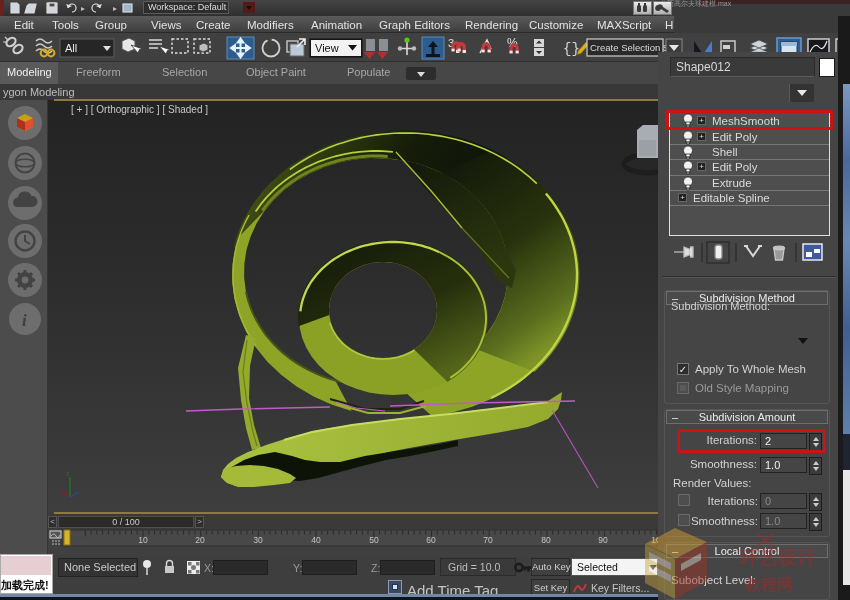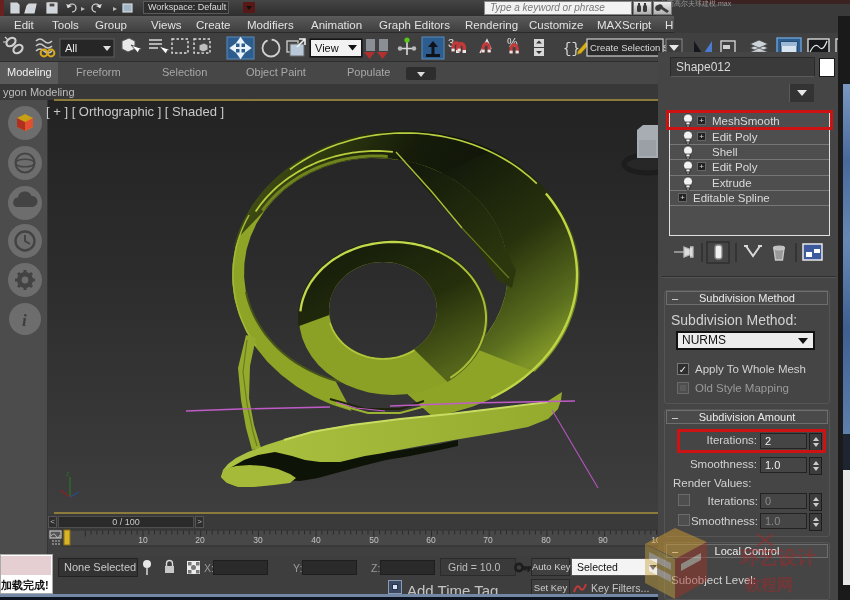--- a/index.html
+++ b/index.html
@@ -31,21 +31,20 @@
         <path d="M96 3 l-2 4 -4-2z" fill="#e0e0e0" stroke="none"></path>
   <rect x="117" y="3" width="9" height="8" fill="#9fb6c8"></rect>
  </g>
  <path d="M75 6 l4 2 -4 2z M107 6 l4 2 -4 2z" fill="#bbb"></path>
 </svg>
 <div class="abs" style="left:143px;top:1px;width:86px;height:13px;background:#2d2d2d;border:1px solid #5a5a5a;color:#dcdcdc;font-size:9px;line-height:11px;padding-left:4px">Workspace: Default<span style="float:right;margin-right:3px">▾</span></div>
 <div class="abs" style="left:243px;top:2px;width:12px;height:11px;background:#581818">
  <div class="abs" style="left:3px;top:4px;border-left:3px solid transparent;border-right:3px solid transparent;border-top:4px solid #111"></div>
     </div>
 
-<div class="abs" style="left:484px;top:1px;width:148px;height:14px;background:#f2f2f2;border:1px solid #888;color:#777;font-style:italic;font-size:10px;line-height:12px;padding-left:5px">Type a keyword or phrase</div>
 <div class="abs" style="left:633px;top:1px;width:19px;height:14px;background:linear-gradient(#ececec,#b0b0b0);border:1px solid #777"></div>
 <div class="abs" style="left:653px;top:1px;width:19px;height:14px;background:linear-gradient(#ececec,#b0b0b0);border:1px solid #777"></div>
 <svg class="abs" style="left:633px;top:1px" width="40" height="14" viewBox="0 0 40 14">
 <g fill="#3a3a3a">
         <rect x="4" y="4" width="4" height="7" rx="1.5"></rect>
         <rect x="10" y="4" width="4" height="7" rx="1.5"></rect>
         <rect x="5" y="2" width="2" height="3"></rect>
         <rect x="11" y="2" width="2" height="3"></rect>
       </g>
 <path d="M25 4 a3 3 0 1 0 3 4 l6 4 2-2 -6-4 a3 3 0 0 0 -5 -2" fill="#3a3a3a"></path>
@@ -233,21 +232,21 @@
         </g>
       </g>
  <circle cx="25" cy="180" r="3.4" fill="#6d6d6d"></circle>
 
  <text x="22" y="226" font-size="17" font-style="italic" font-weight="bold" fill="#3d3d3d" font-family="Liberation Serif">i</text>
 </svg>
 
 <div class="abs" style="left:48px;top:100px;width:610px;height:414px;background:linear-gradient(#232323,#2d2d2d 45%,#3e3e3e)"></div>
 <div class="abs" style="left:54px;top:99px;width:604px;height:2px;background:#8d7b3e"></div>
 <div class="abs" style="left:54px;top:512px;width:604px;height:2px;background:#8d7b3e"></div>
-<div class="abs txt" style="left:46px;top:104px;font-size:13px;color:#c8c8c8">[ + ] [ Orthographic ] [ Shaded ]</div>
+<div class="abs txt" style="left:71px;top:104px;font-size:10px;color:#c8c8c8">[ + ] [ Orthographic ] [ Shaded ]</div>
 <svg class="abs" style="left:48px;top:100px" width="610" height="412" viewBox="48 100 610 412">
 <defs>
 <linearGradient id="gdk1" x1="0" y1="0" x2="1" y2="0.25">
           <stop offset="0" stop-color="#5c6c1b"></stop>
           <stop offset="0.3" stop-color="#333f10"></stop>
           <stop offset="0.65" stop-color="#161c09"></stop>
           <stop offset="1" stop-color="#0f140a"></stop>
         </linearGradient>
 <linearGradient id="gdk2" x1="0.1" y1="0" x2="0.55" y2="1">
           <stop offset="0" stop-color="#11170a"></stop>
@@ -568,22 +567,21 @@
   <line x1="134" y1="3" x2="134" y2="22" stroke="#2c2c2c"></line>
   <rect x="141" y="4" width="19" height="16" fill="#3d5a9e" stroke="#e8e8e8" stroke-width="1.5"></rect>
   <rect x="144" y="12" width="6" height="5" fill="#fff" stroke="none"></rect>
   <rect x="152" y="9" width="6" height="4" fill="#fff" stroke="none"></rect>
  </g>
 </svg>
 <div class="abs" style="left:662px;top:276px;width:174px;height:2px;background:#2e2e2e;border-bottom:1px solid #555"></div>
 
 <div class="abs" style="left:664px;top:290px;width:166px;height:114px;border:1px solid #555;border-radius:3px"></div>
 <div class="abs" style="left:666px;top:291px;width:162px;height:14px;border:1px solid #6e6e6e;background:#4a4a4a;color:#ececec;font-size:11px;line-height:13px;text-align:center"><span style="position:absolute;left:5px">–</span>Subdivision Method</div>
-<div class="abs txt" style="left:671px;top:312px;font-size:14px">Subdivision Method:</div>
-<div class="abs" style="left:676px;top:331px;width:139px;height:19px;background:#ececec;border:2px solid #111;color:#111;font-size:12px;line-height:15px;padding-left:4px">NURMS</div>
+<div class="abs txt" style="left:671px;top:300px;font-size:11px">Subdivision Method:</div>
 <div class="abs" style="left:798px;top:338px;border-left:5px solid transparent;border-right:5px solid transparent;border-top:6px solid #111"></div>
 <div class="abs" style="left:677px;top:363px;width:12px;height:12px;background:#2e2e2e;border:1px solid #777;color:#f0f0f0;font-size:10px;line-height:11px;text-align:center">✓</div>
 <div class="abs txt" style="left:695px;top:363px;font-size:11.5px">Apply To Whole Mesh</div>
 <div class="abs" style="left:677px;top:382px;width:12px;height:12px;background:#4e4e4e;border:1px solid #6a6a6a">
       <div style="position:absolute;left:2px;top:2px;width:6px;height:6px;background:#5a5a5a"></div>
     </div>
 <div class="abs txt" style="left:695px;top:382px;font-size:11.5px;color:#9a9a9a">Old Style Mapping</div>
 
 <div class="abs" style="left:664px;top:409px;width:166px;height:128px;border:1px solid #555;border-radius:3px"></div>
 <div class="abs" style="left:666px;top:410px;width:162px;height:14px;border:1px solid #6e6e6e;background:#4a4a4a;color:#ececec;font-size:11px;line-height:13px;text-align:center"><span style="position:absolute;left:5px">–</span>Subdivision Amount</div>

